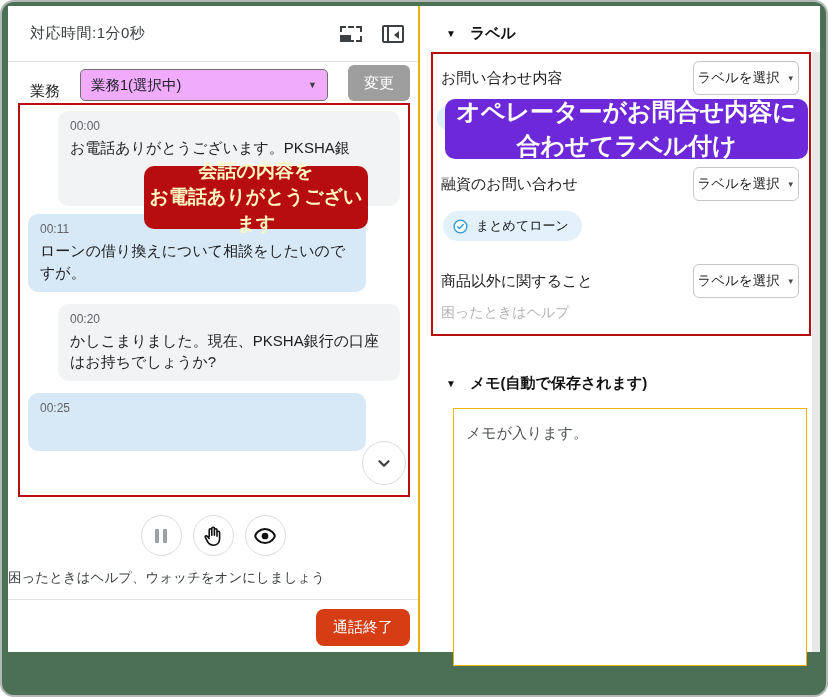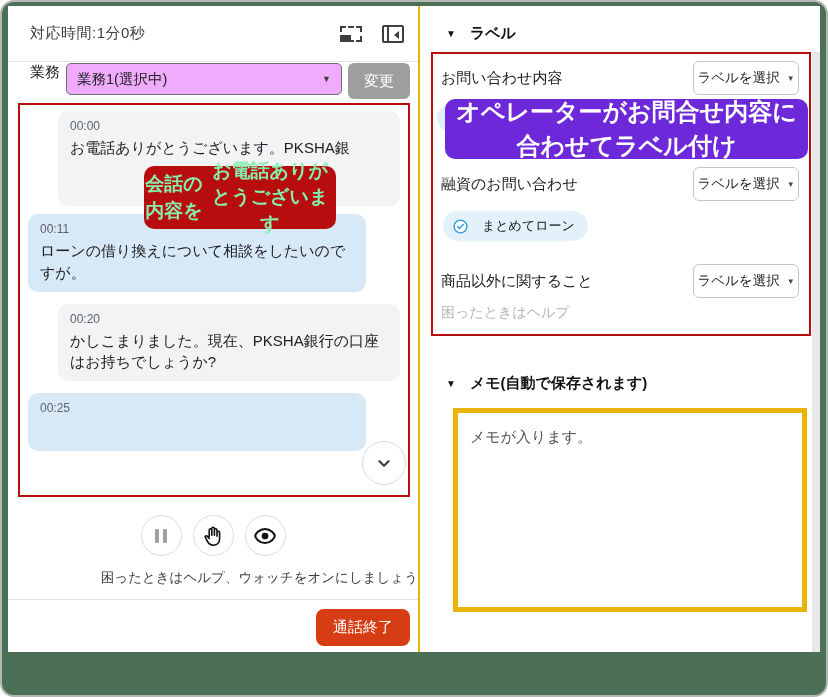--- a/index.html
+++ b/index.html
@@ -15,54 +15,54 @@
   .lp-header { height:56px; border-bottom:1px solid #e3e3e3; display:flex; align-items:center; padding:0 14px 0 22px; }
   .timer { font-size:15px; color:#3c4043; letter-spacing:.5px; }
   .hdr-icons { margin-left:auto; display:flex; align-items:center; gap:20px; }
   .icon-region { position:relative; width:22px; height:16px; border:2px dashed #3c4043; }
   .icon-region .blk { position:absolute; left:-2px; bottom:-2px; width:11px; height:7px; background:#3c4043; }
   .icon-collapse { position:relative; width:22px; height:18px; border:2px solid #3c4043; border-radius:2px; }
   .icon-collapse .bar { position:absolute; left:3px; top:0; bottom:0; width:2px; background:#3c4043; }
   .icon-collapse .tri { position:absolute; right:3px; top:4px; width:0; height:0;
       border-top:4px solid transparent; border-bottom:4px solid transparent; border-right:5px solid #3c4043; }
 
-  .biz-row { height:38px; display:flex; align-items:flex-start; padding:0 8px 0 22px; gap:6px; margin-top:1px; }
+  .biz-row { height:38px; display:flex; align-items:flex-end; padding:0 8px 0 22px; gap:20px; margin-top:1px; }
   .biz-label { font-size:15px; color:#202124; white-space:nowrap; }
   .biz-select { flex:1; height:32px; border:1px solid #6f6f6f; border-radius:5px; background:#f0abfc;
       display:flex; align-items:center; padding:0 10px; font-size:14.5px; color:#202124; cursor:pointer; }
   .biz-select .caret { margin-left:auto; font-size:9px; color:#3c4043; }
   .btn-change { width:62px; height:36px; background:#9e9e9e; color:#fff; border:none; border-radius:6px;
       font-size:15px; font-family:inherit; }
 
   .transcript { position:relative; margin:2px 10px 0 10px; width:392px; height:394px;
       border:2px solid #b70d0e; padding:6px 8px; overflow:hidden; }
   .bubble { border-radius:10px; padding:8px 12px; }
   .bubble .msg-time { font-size:12px; color:#5f6368; margin-bottom:4px; }
   .bubble .msg-text { font-size:15px; color:#202124; line-height:1.45; }
   .bubble.gray { background:#f1f3f4; margin-left:30px; }
   .bubble.blue { background:#d7e9f7; margin-right:34px; }
   .msg0 { height:95px; overflow:hidden; }
   .msg0 .msg-text { white-space:nowrap; overflow:hidden; }
   .msg1 { margin-top:8px; }
   .msg2 { margin-top:12px; }
   .msg3 { margin-top:12px; height:58px; margin-right:4px; overflow:hidden; }
-  .banner-left { position:absolute; left:124px; top:61px; width:192px; height:63px; background:#b70d0e;
-      border-radius:10px; color:#86efac; font-weight:bold; font-size:19px; line-height:1.4;
-      display:flex; flex-direction:row; align-items:center; justify-content:center; text-align:center; z-index:3; }
+  .banner-left { position:absolute; left:124px; top:61px; width:224px; height:63px; background:#b70d0e;
+      border-radius:10px; color:#fef9c3; font-weight:bold; font-size:19px; line-height:1.4;
+      display:flex; flex-direction:column; align-items:center; justify-content:center; text-align:center; z-index:3; }
   .scroll-bottom { position:absolute; right:2px; top:336px; width:44px; height:44px; border-radius:50%;
       background:#fff; border:1px solid #dadce0; display:flex; align-items:center; justify-content:center;
       z-index:4; cursor:pointer; }
 
   .ctrl-row { margin-top:18px; display:flex; justify-content:center; gap:11px; }
   .circle-btn { width:41px; height:41px; border-radius:50%; background:#fff; border:1px solid #dadce0;
       display:flex; align-items:center; justify-content:center; cursor:pointer; }
   .pause-bars { display:flex; gap:4px; }
   .pause-bars span { display:block; width:4px; height:14px; background:#9aa0a6; border-radius:1px; }
 
-  .hint { margin-top:13px; text-align:right; font-size:13.5px; color:#3c4043; }
+  .hint { margin-top:13px; text-align:left; font-size:13.5px; color:#3c4043; }
   .end-row { margin-top:12px; border-top:1px solid #e3e3e3; padding:9px 8px 0 0; display:flex; justify-content:flex-end; }
   .btn-end { background:#d63d14; color:#fff; border:none; border-radius:8px; padding:9px 17px;
       font-size:15px; font-family:inherit; }
 
   
   .right-panel { flex:1; height:100%; position:relative; }
   .rp-scrollbar { position:absolute; right:4px; top:46px; bottom:0; width:8px; background:#e8e8e8; }
   .sec-header { display:flex; align-items:center; gap:14px; padding:18px 0 0 26px;
       font-size:15px; font-weight:bold; color:#111; cursor:pointer; }
   .sec-header .tri { font-size:10px; color:#111; }
@@ -73,26 +73,26 @@
       display:flex; align-items:center; justify-content:center; gap:7px; font-size:13.5px; color:#202124; cursor:pointer; }
   .select-btn .caret { font-size:8px; color:#4a4a4a; }
   .banner-wrap { position:relative; height:59px; margin:1px 0 6px 0; }
   .hidden-chip { position:absolute; left:-4px; top:6px; width:26px; height:26px; border-radius:13px;
       background:#dff0fb; z-index:1; }
   .banner-right { position:absolute; left:4px; top:0; width:363px; height:60px; background:#6d28d9;
       border-radius:10px; color:#fff; font-weight:bold; font-size:24px; line-height:1.4; z-index:2;
       display:flex; flex-direction:column; align-items:center; justify-content:center; text-align:center; }
   .row2 { margin-top:4px; }
   .chip-row { margin:7px 0 0 2px; }
-  .chip { display:inline-flex; align-items:center; gap:13px; background:#e3f1fb; border-radius:15px;
+  .chip { display:inline-flex; align-items:center; gap:7px; background:#e3f1fb; border-radius:15px;
       height:30px; padding:0 13px 0 9px; font-size:13px; color:#202124; cursor:pointer; }
   .row3 { margin-top:20px; }
   .empty-note { margin:3px 0 6px 0; font-size:14px; color:#b3b3b3; }
   .memo-header { margin-top:20px; }
-  .memo-box { margin:15px 0 0 33px; width:354px; height:204px; border:5px solid #eab308; background:#fff;
+  .memo-box { margin:15px 0 0 33px; width:354px; height:258px; border:1px solid #eab308; background:#fff;
       padding:13px 12px; font-size:15px; color:#4d5156; font-family:inherit; resize:none; line-height:1.5; }
 </style>
 </head>
 <body>
 
 <div class="frame">
   <div class="app">
 
     <div class="left-panel">
       <div class="lp-header">

